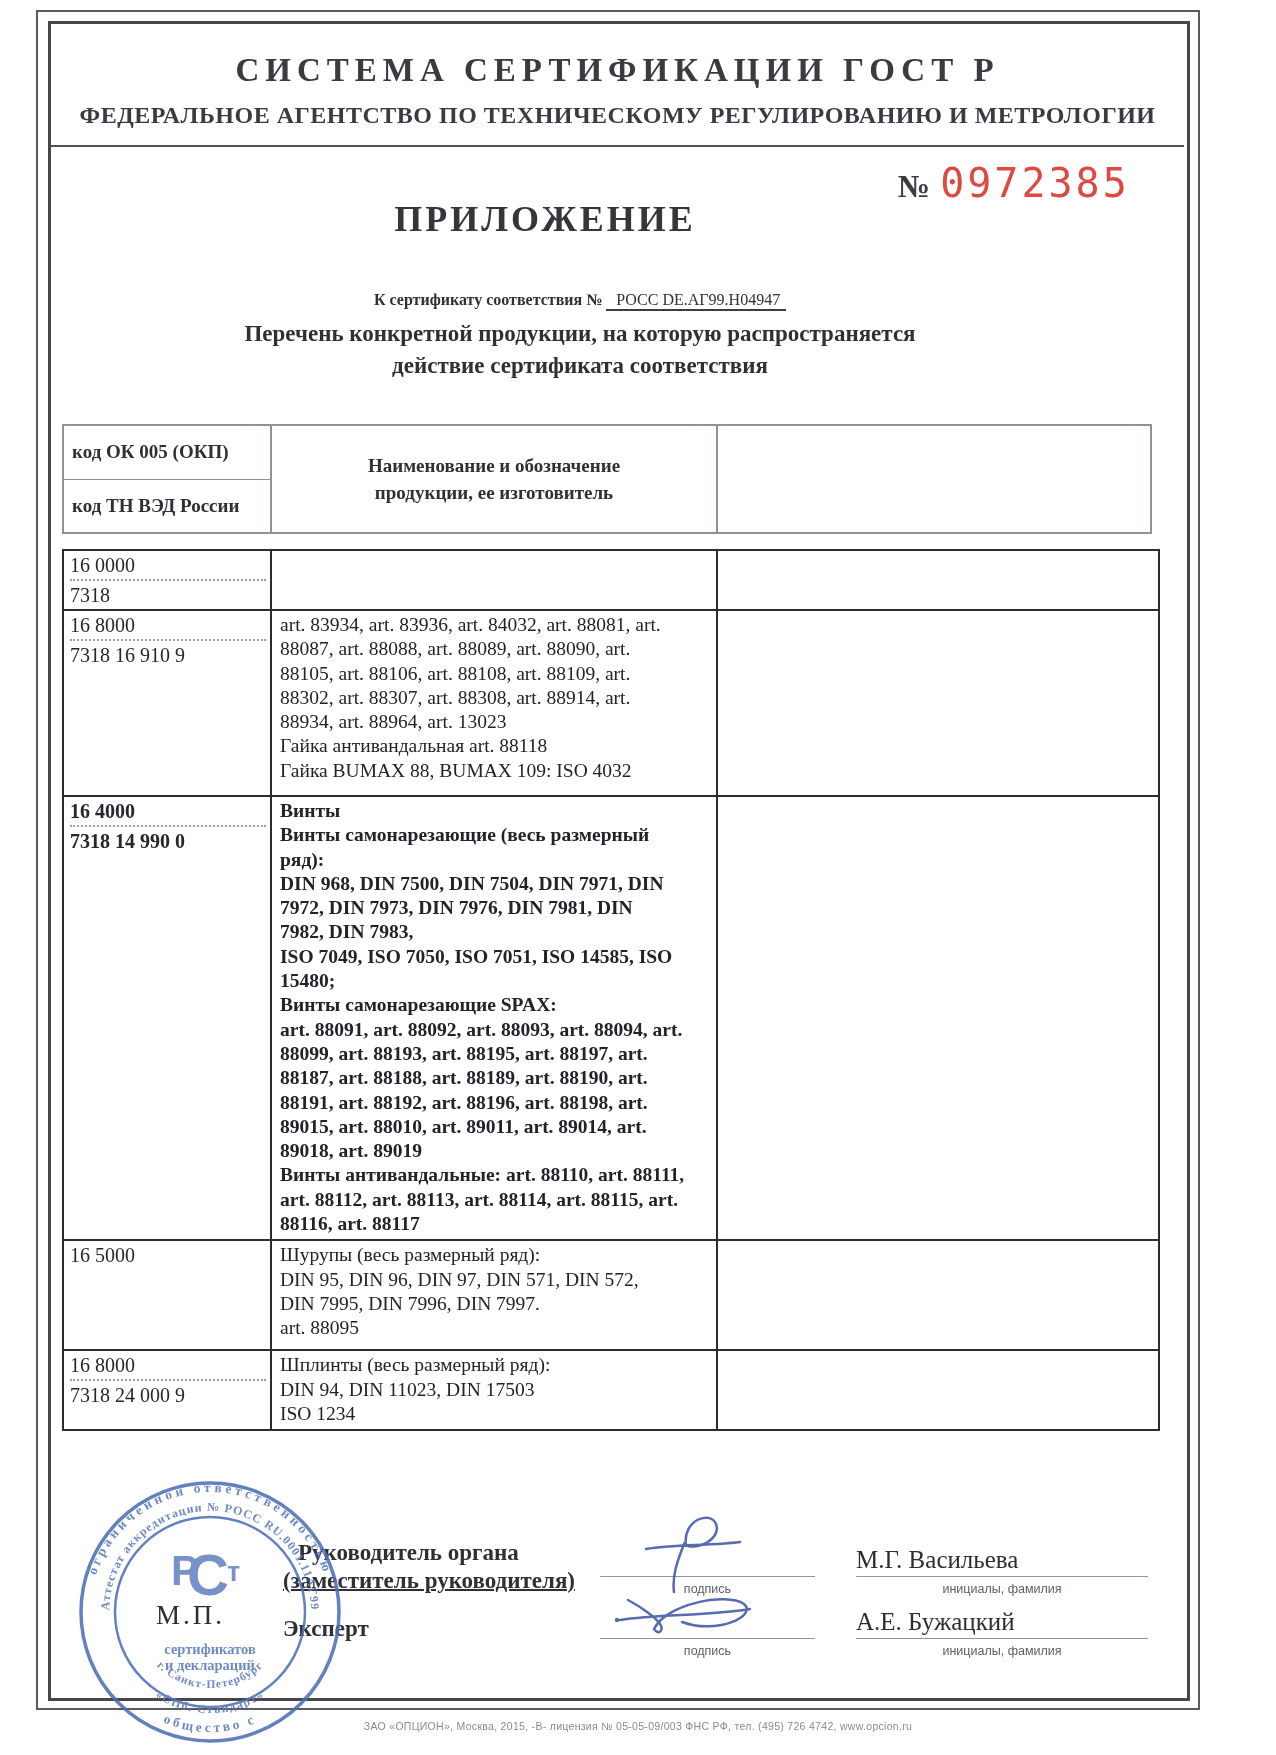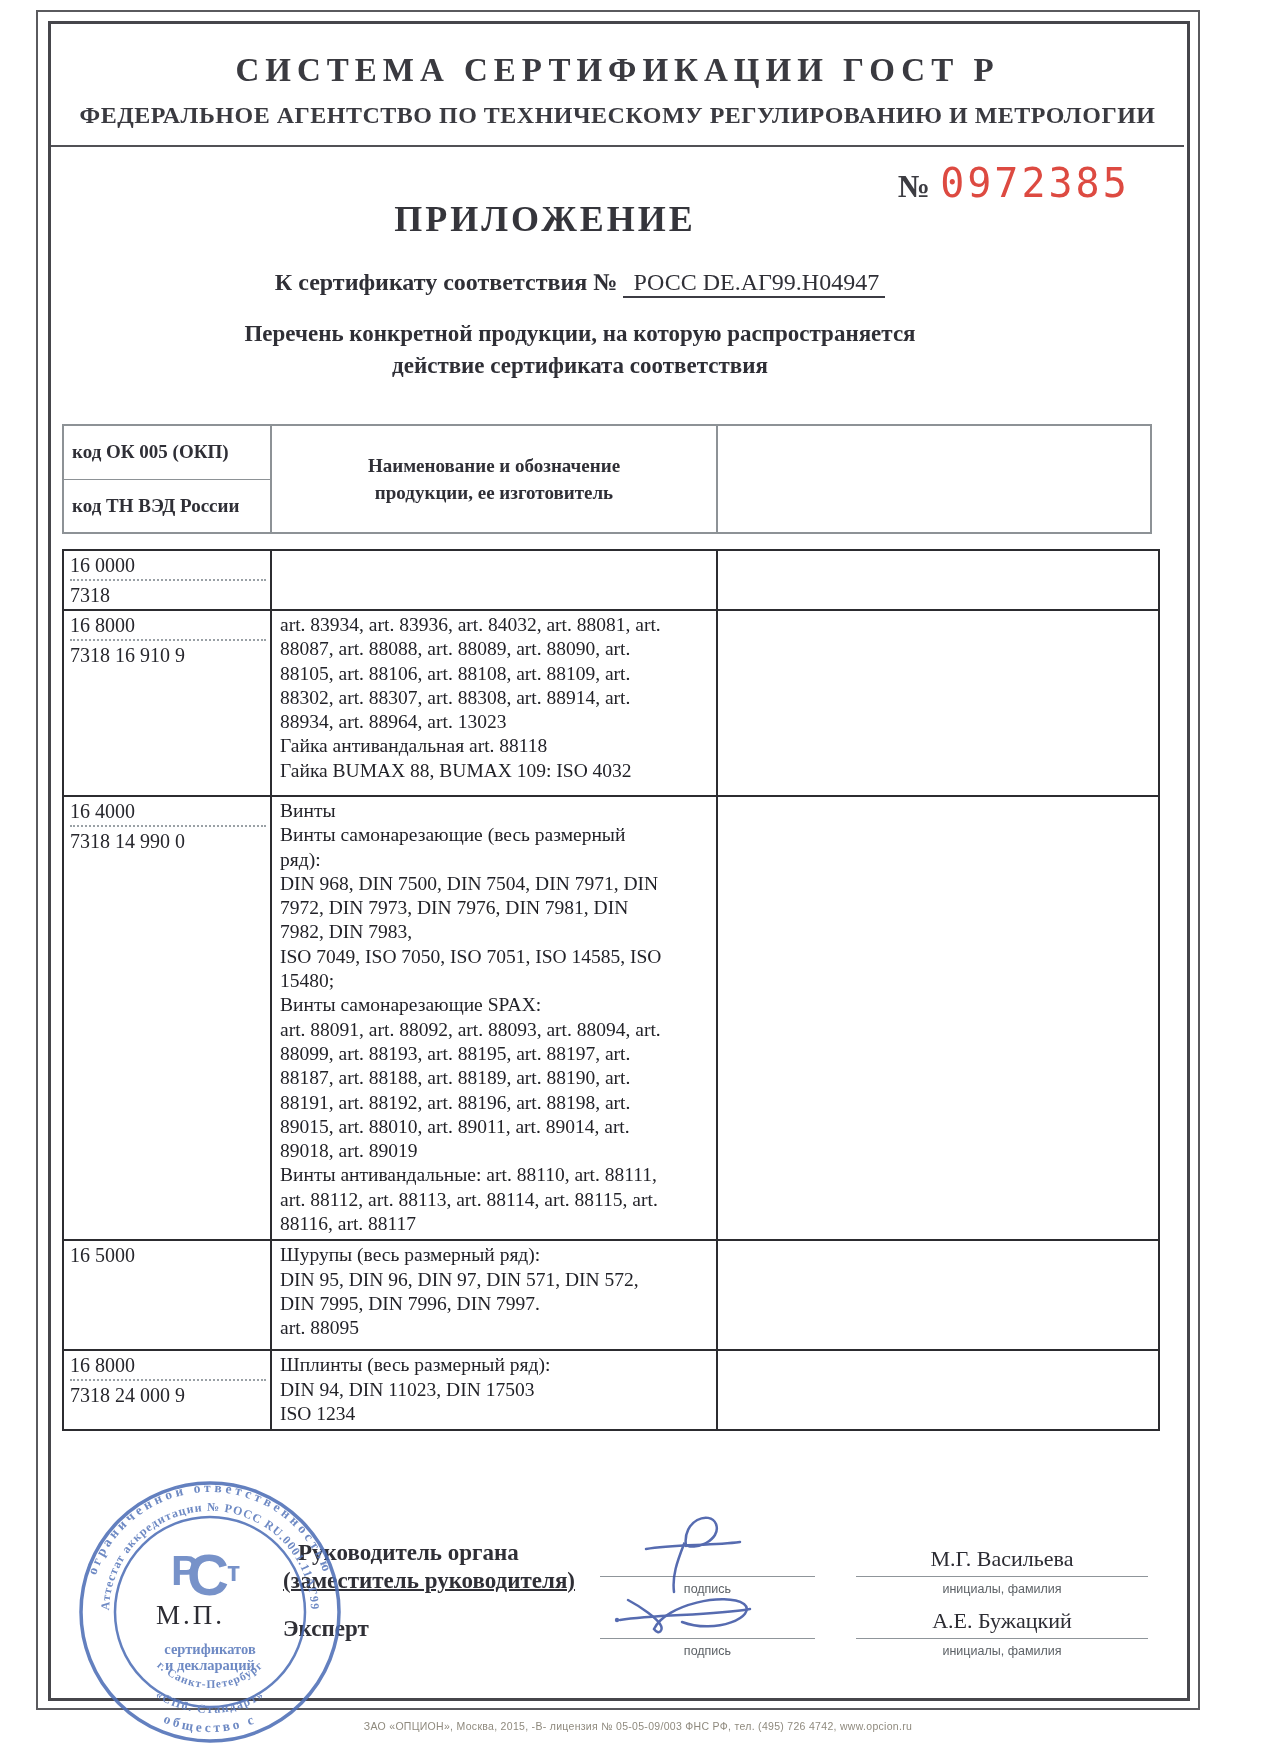--- a/index.html
+++ b/index.html
@@ -19,21 +19,21 @@
     font-size:33px; font-weight:bold; letter-spacing:6px; color:#3a3a40;}
   .band-line2{position:absolute; left:51px; top:102px; width:1133px; text-align:center;
     font-size:24px; font-weight:bold; letter-spacing:0.5px; color:#3a3a40;}
 
   
   .doc-number{position:absolute; left:898px; top:160px; display:flex; align-items:baseline; gap:10px;}
   .doc-number .pref{font-size:32px; font-weight:bold; color:#3c3c42;}
   .doc-number .val{font-family:"DejaVu Sans Mono",monospace; font-size:40px; letter-spacing:3px; color:#dd4a41;}
   .title{position:absolute; left:0; top:198px; width:1090px; text-align:center;
     font-size:36px; font-weight:bold; letter-spacing:3px; color:#35353b;}
-  .cert-line{position:absolute; left:0; top:269px; width:1160px; text-align:center; font-size:24px;}
+  .cert-line{position:absolute; left:0; top:291px; width:1160px; text-align:center; font-size:16px;}
   .cert-line .lbl{font-weight:bold;}
   .cert-line .val{border-bottom:2px solid #3c3c44; padding:0 6px 1px 10px;}
   .intro-1{position:absolute; left:0; top:321px; width:1160px; text-align:center; font-size:23px; font-weight:bold;}
   .intro-2{position:absolute; left:0; top:353px; width:1160px; text-align:center; font-size:23px; font-weight:bold;}
 
   
   .thead{position:absolute; left:62px; top:424px; width:1090px; height:110px;
     border:2px solid #8d9296; display:flex; box-sizing:border-box;}
   .thead .hc1{width:208px; border-right:2px solid #8d9296; display:flex; flex-direction:column; box-sizing:border-box;}
   .thead .hc1 .half{flex:1; display:flex; align-items:center; padding-left:8px;
@@ -47,34 +47,34 @@
   
   .tbody{position:absolute; left:62px; top:549px; width:1098px; border:2.5px solid #2c2c30; box-sizing:border-box;}
   .t-row{display:flex; border-top:2px solid #2c2c30;}
   .t-row:first-child{border-top:none;}
   .t-c1{width:208px; border-right:2px solid #2c2c30; padding:2px 4px 2px 6px; box-sizing:border-box;
     font-size:20px; line-height:24px; color:#26262c;}
   .t-c2{width:446px; border-right:2px solid #2c2c30; padding:2px 4px 3px 8px; box-sizing:border-box;
     font-size:19.5px; line-height:24.3px; color:#222228;}
   .t-c3{flex:1;}
   .code-okp.dotted{border-bottom:2px dotted #9aa1a6; padding-bottom:2px; margin-bottom:2px;}
-  .r1{min-height:49px;} .r2{min-height:184px;} .r3{min-height:440px;} .r4{min-height:108px;} .r5{min-height:77px;}
+  .r1{min-height:49px;} .r2{min-height:184px;} .r3{min-height:440px;font-weight:bold;} .r4{min-height:108px;} .r5{min-height:77px;}
 
   
   .role1{position:absolute; left:298px; top:1540px; font-size:23px; font-weight:bold;}
   .role1-alt{position:absolute; left:283px; top:1568px; font-size:23px; font-weight:bold;
     text-decoration:underline; text-decoration-thickness:2px;}
   .role2{position:absolute; left:283px; top:1616px; font-size:23px; font-weight:bold;}
   .sig-line{position:absolute; border-top:1.5px solid #8f959a;}
   .sig-line.s1{left:600px; top:1576px; width:215px;}
   .sig-line.s2{left:600px; top:1638px; width:215px;}
   .sig-cap{position:absolute; width:215px; left:600px; text-align:center;
     font-family:"Liberation Sans",sans-serif; font-size:12.5px; color:#5c6166;}
   .sig-cap.c1{top:1582px;} .sig-cap.c2{top:1644px;}
-  .name{position:absolute; left:856px; width:292px; text-align:center; font-size:22px; color:#2c2c33;}
+  .name{position:absolute; left:856px; width:292px; font-size:25px; color:#2c2c33;}
   .name.n1{top:1546px;} .name.n2{top:1608px;}
   .name-line{position:absolute; left:856px; width:292px; border-top:1.5px solid #8f959a;}
   .name-line.nl1{top:1576px;} .name-line.nl2{top:1638px;}
   .name-cap{position:absolute; left:856px; width:292px; text-align:center;
     font-family:"Liberation Sans",sans-serif; font-size:12.5px; color:#5c6166;}
   .name-cap.nc1{top:1582px;} .name-cap.nc2{top:1644px;}
   .mp-mark{position:absolute; left:156px; top:1600px; font-size:27px; letter-spacing:3px; color:#2c2c33; z-index:6;}
 
   .stamp-svg{position:absolute; left:75px; top:1477px; width:270px; height:270px; opacity:0.88; z-index:5;}
   .autograph-svg{position:absolute; left:598px; top:1508px; width:190px; height:145px; z-index:4;}

